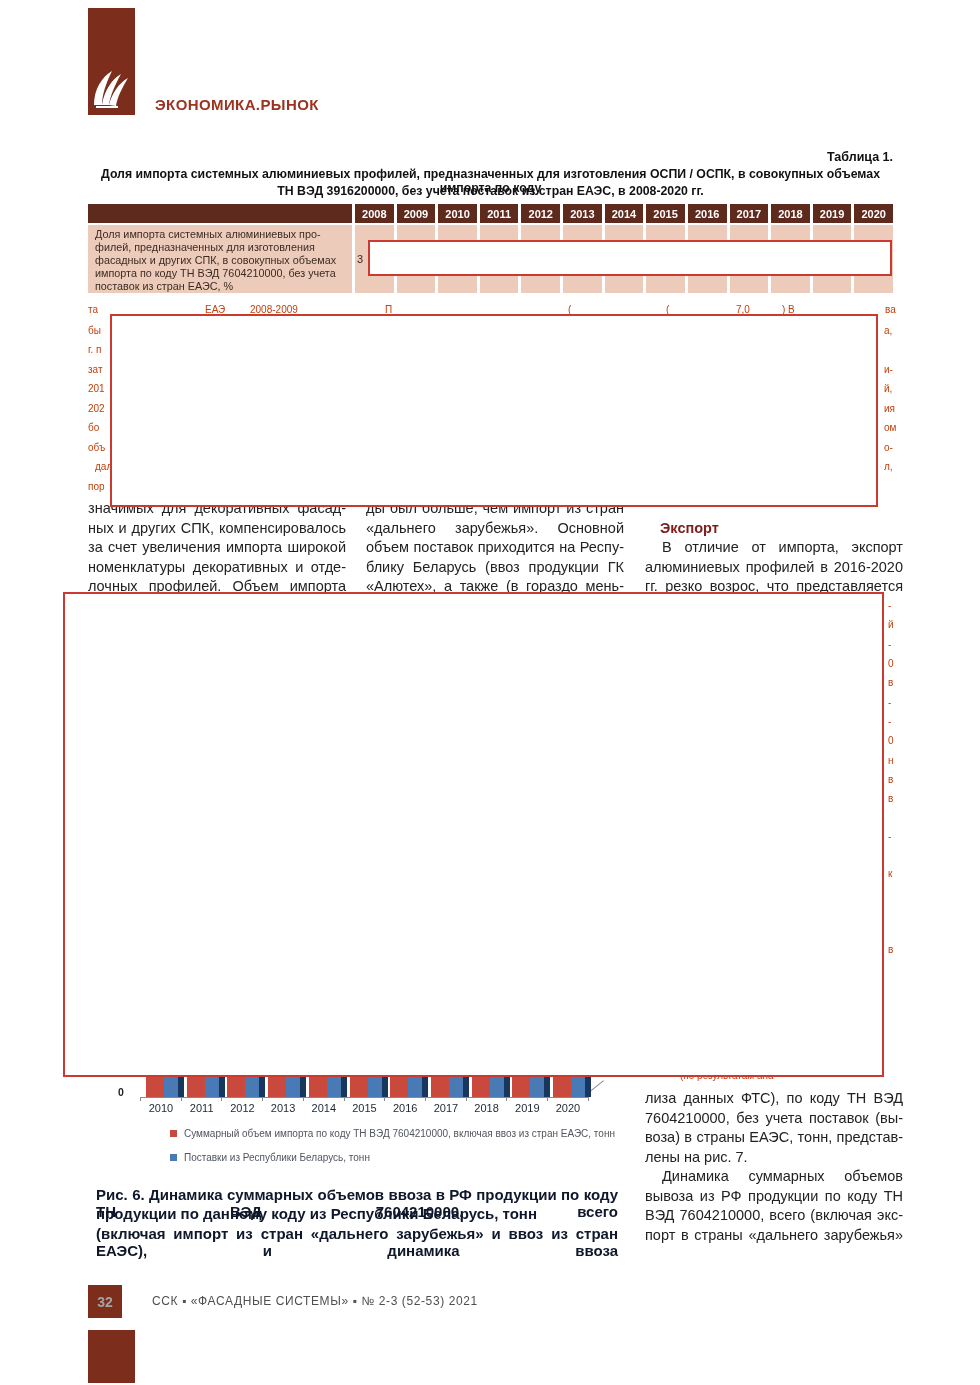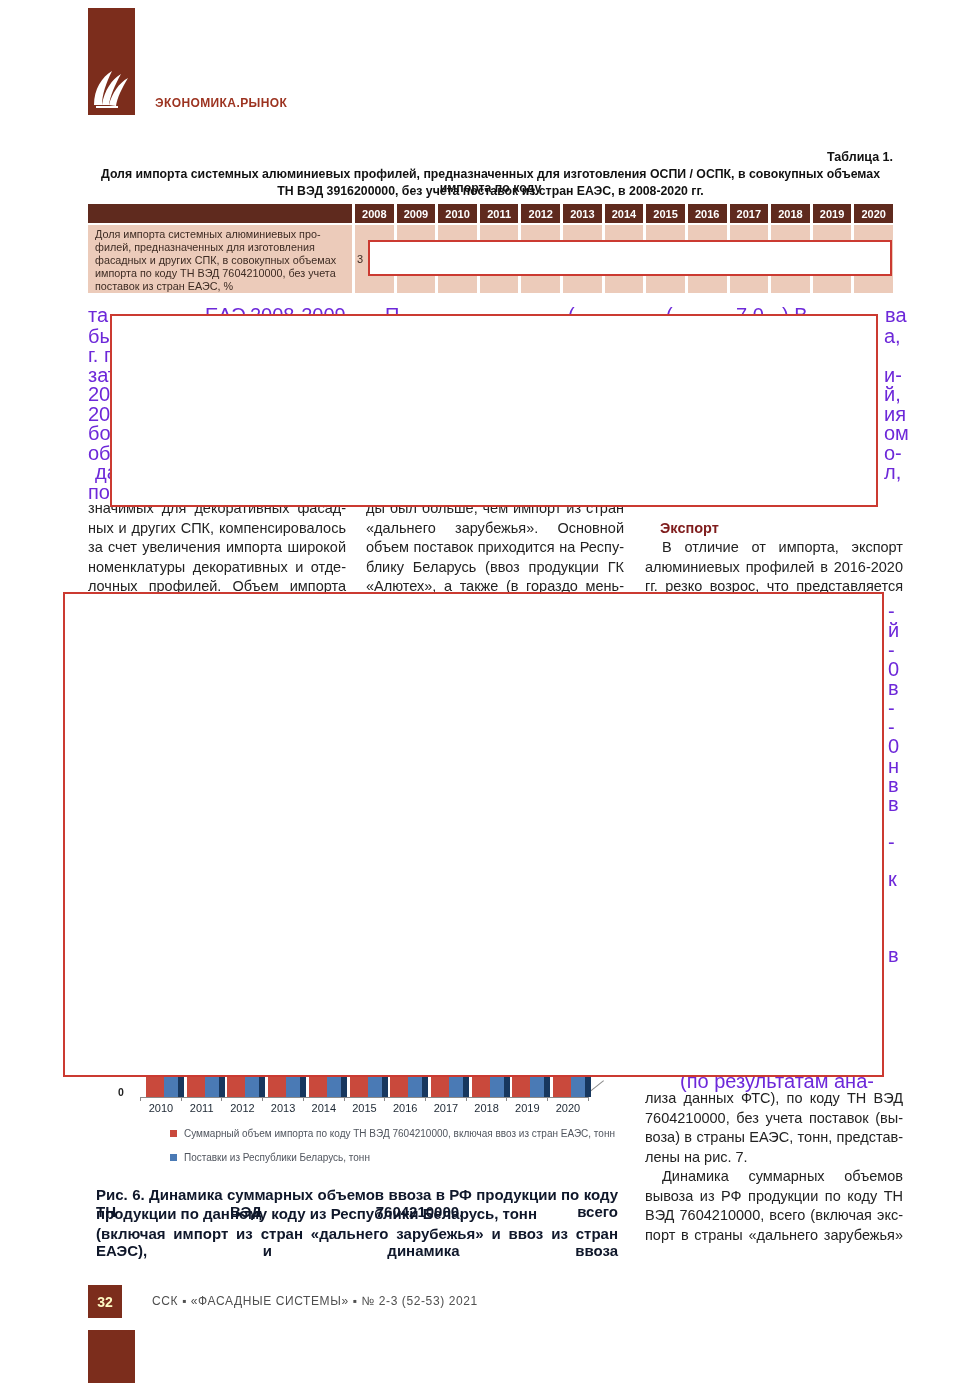--- a/index.html
+++ b/index.html
@@ -5,21 +5,21 @@
   * { margin:0; padding:0; box-sizing:border-box; }
   html,body { background:#e9e9e9; }
   .page {
     position:relative; width:980px; height:1385px; background:#ffffff;
     font-family:"Liberation Sans", sans-serif; overflow:hidden; margin:0 auto;
   }
 
   
   .logo { position:absolute; left:88px; top:8px; width:47px; height:107px; background:#7c2d1c; }
   .logo svg { position:absolute; left:4px; bottom:6px; }
-  .section-label { position:absolute; left:155px; top:96px; font-size:12px; font-weight:bold;
+  .section-label { position:absolute; left:155px; top:96px; font-size:15px; font-weight:bold;
                    letter-spacing:.4px; color:#9c3320; }
 
   
   .tbl-label { position:absolute; left:593px; top:150px; width:300px; text-align:right;
                font-size:12.5px; font-weight:bold; color:#111; }
   .tbl-title { position:absolute; left:88px; width:805px; text-align:center; font-size:12.3px;
                font-weight:bold; color:#111; }
   .tbl-title.l1 { top:167px; }
   .tbl-title.l2 { top:184px; }
   .tbl { position:absolute; left:88px; top:204px; width:805px; display:grid;
@@ -30,21 +30,21 @@
   .td-first { background:#eccbba; color:#3d2b23; font-size:10.8px; line-height:12.9px; padding:3px 4px 0 7px; }
   .td-cell { background:#eccbba; color:#3d2b23; font-size:11px; display:flex; align-items:center; padding-left:2px; }
 
   
   .redaction { position:absolute; background:#ffffff; border:2px solid #cb3a31; z-index:5; }
   .box-table { left:368px; top:240px; width:524px; height:36px; }
   .box-1     { left:110px; top:314px; width:768px; height:193px; }
   .box-2     { left:63px;  top:592px; width:821px; height:485px; }
 
   
-  .frag { position:absolute; font-size:20px; color:#6d28d9; white-space:pre; z-index:2; }
+  .frag { position:absolute; font-size:10px; color:#c2410c; white-space:pre; z-index:2; }
   .col  { position:absolute; width:258px; z-index:1; }
   .col .ln { height:19.5px; font-size:14.5px; color:#222; overflow:visible; white-space:nowrap; }
   .col .ln.jl { white-space:normal; text-align:justify; text-align-last:justify; }
   .col .ln.ind { padding-left:17px; }
   .col-heading { position:absolute; font-size:14.5px; font-weight:bold; color:#7f1d1d; z-index:1; }
 
   
   .chart { position:absolute; left:0; top:0; z-index:1; }
   .bar { position:absolute; bottom:auto; }
   .axis-line { position:absolute; left:140px; top:1097px; width:449px; height:1px; background:#8a8a8a; }
@@ -58,21 +58,21 @@
   .legend-txt { position:absolute; left:14px; top:0; font-size:10px; color:#50555e; white-space:nowrap; }
 
   
   .caption { position:absolute; left:88px; top:1186px; width:530px; z-index:1; }
   .caption .ln { font-size:15px; font-weight:bold; color:#0f172a; height:19.3px; white-space:nowrap;margin-left:8px; }
   .caption .ln.jl { white-space:normal; text-align:justify; text-align-last:justify; }
 
   
   .page-num-box { position:absolute; left:88px; top:1285px; width:34px; height:33px; background:#7c2d1c;
                   display:flex; align-items:center; justify-content:center; }
-  .page-num { color:#fef9c3; font-size:14px; font-weight:bold; }
+  .page-num { color:#a3a3a3; font-size:14px; font-weight:bold; }
   .journal-line { position:absolute; left:152px; top:1294px; font-size:12px; letter-spacing:.6px; color:#4f4f4f; }
   .bleed-sq { position:absolute; left:88px; top:1330px; width:47px; height:53px; background:#7c2d1c; }
 </style>
 </head>
 <body>
 
 <div class="page">
 
   <div class="logo">
     <svg width="40" height="44" viewBox="0 0 40 44">

